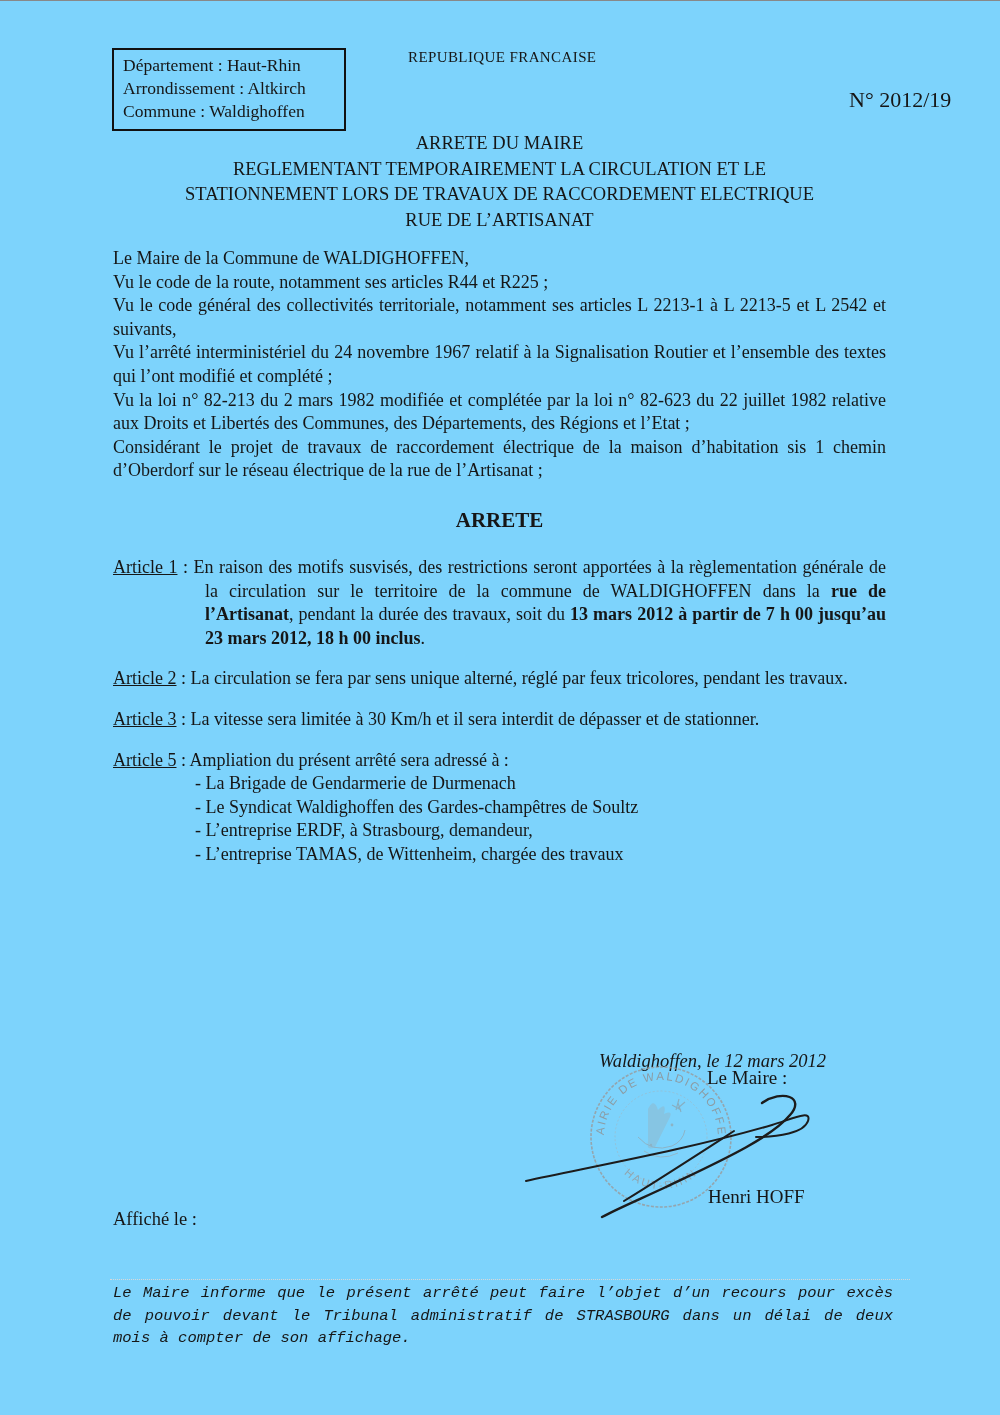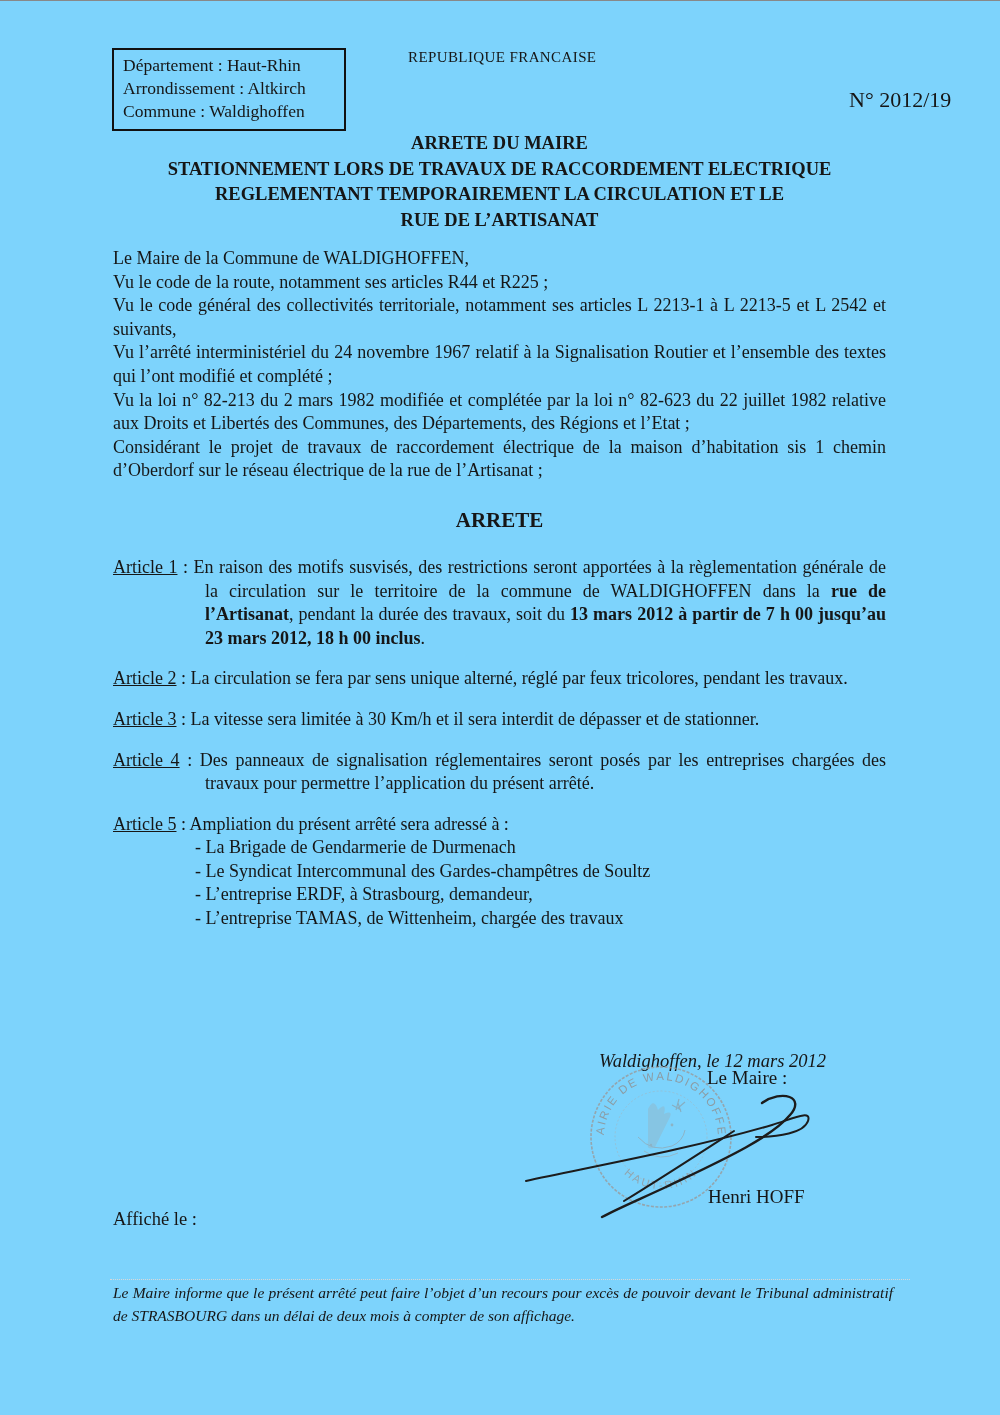--- a/index.html
+++ b/index.html
@@ -16,41 +16,41 @@
   .hdr-box{
     position:absolute;left:112px;top:47px;width:212px;
     border:2px solid #111;
     padding:4px 9px 6px 9px;
     font-size:17.5px;line-height:23px;
   }
   .republic{position:absolute;left:408px;top:48px;font-size:15px;letter-spacing:.4px;}
   .doc-number{position:absolute;left:849px;top:86px;font-size:22px;}
   
   .content{position:absolute;top:130px;left:113px;width:773px;}
-  .title{font-weight:700;font-size:18.5px;line-height:25.5px;text-align:center;}
+  .title{font-weight:400;font-size:18.5px;line-height:25.5px;text-align:center;}
   .preamble{margin-top:14px;font-size:18px;line-height:23.6px;text-align:justify;}
   .preamble p{margin:0;}
   .arrete-heading{margin-top:25px;font-weight:700;font-size:21px;line-height:24px;text-align:center;}
   .articles{margin-top:24px;font-size:18px;line-height:23.6px;}
   .article{margin:0 0 17px 0;padding-left:92px;text-indent:-92px;text-align:justify;}
   .article.no-gap{margin-bottom:0;}
   .alabel{font-weight:400;text-decoration:underline;}
   .b{font-weight:700;}
   .aitem{margin-left:82px;}
   
   .place-date{position:absolute;left:599px;top:1050px;font-size:18.5px;font-style:italic;}
   .role{position:absolute;left:707px;top:1066px;font-size:19px;}
   .name{position:absolute;left:708px;top:1185px;font-size:19px;}
   .sig-svg{position:absolute;left:520px;top:1040px;width:320px;height:180px;}
   .posted{position:absolute;left:113px;top:1208px;font-size:18.5px;}
   
   .footer-rule{position:absolute;left:110px;top:1278px;width:800px;border-top:1px dotted #d9d9d9;}
   .footer-note{
     position:absolute;left:113px;top:1281px;width:780px;
-    font-family:Liberation Serif, serif;
+    font-family:Liberation Mono, monospace;
     font-style:italic;font-size:15.5px;line-height:22.5px;
     text-align:justify;margin:0;
   }
 </style>
 </head>
 <body>
 
 <div class="page">
 
   <div class="hdr-box">
@@ -58,22 +58,22 @@
     <div>Arrondissement : Altkirch</div>
     <div>Commune : Waldighoffen</div>
   </div>
   <div class="republic">REPUBLIQUE FRANCAISE</div>
   <div class="doc-number">N° 2012/19</div>
 
   <div class="content">
 
     <div class="title">
       <div>ARRETE DU MAIRE</div>
+      <div>REGLEMENTANT TEMPORAIREMENT LA CIRCULATION ET LE</div>
       <div>STATIONNEMENT LORS DE TRAVAUX DE RACCORDEMENT ELECTRIQUE</div>
-      <div>REGLEMENTANT TEMPORAIREMENT LA CIRCULATION ET LE</div>
       <div>RUE DE L’ARTISANAT</div>
     </div>
 
     <div class="preamble">
       <p>Le Maire de la Commune de WALDIGHOFFEN,</p>
       <p>Vu le code de la route, notamment ses articles R44 et R225 ;</p>
       <p>Vu le code général des collectivités territoriale, notamment ses articles L 2213-1 à L 2213-5 et L 2542 et suivants,</p>
       <p>Vu l’arrêté interministériel du 24 novembre 1967 relatif à la Signalisation Routier et l’ensemble des textes qui l’ont modifié et complété ;</p>
       <p>Vu la loi n° 82-213 du 2 mars 1982 modifiée et complétée par la loi n° 82-623 du 22 juillet 1982 relative aux Droits et Libertés des Communes, des Départements, des Régions et l’Etat ;</p>
       <p>Considérant le projet de travaux de raccordement électrique de la maison d’habitation sis 1 chemin d’Oberdorf sur le réseau électrique de la rue de l’Artisanat ;</p>
@@ -81,26 +81,25 @@
 
     <div class="arrete-heading">ARRETE</div>
 
     <div class="articles">
       <p class="article"><span class="alabel">Article 1</span><span> : </span><span><span>En raison des motifs susvisés, des restrictions seront apportées à la règlementation générale de la circulation sur le territoire de la commune de WALDIGHOFFEN dans la </span><span class="b">rue de l’Artisanat</span><span>, pendant la durée des travaux, soit du </span><span class="b">13 mars 2012 à partir de 7 h 00 jusqu’au 23 mars 2012, 18 h 00 inclus</span><span>.</span></span></p>
 
       <p class="article"><span class="alabel">Article 2</span><span> : </span><span><span>La circulation se fera par sens unique alterné, réglé par feux tricolores, pendant les travaux.</span></span></p>
 
       <p class="article"><span class="alabel">Article 3</span><span> : </span><span><span>La vitesse sera limitée à 30 Km/h et il sera interdit de dépasser et de stationner.</span></span></p>
 
-      <p class="article"><span class="alabel">Article 4</span><span> : </span><span><span>Des panneaux de signalisation réglementaires seront posés par les entreprises chargées des travaux pour permettre l’application du présent arrêté.</span></span></p>
 
       <div>
         <p class="article no-gap"><span class="alabel">Article 5</span><span> : </span><span><span>Ampliation du présent arrêté sera adressé à :</span></span></p>
         <div class="aitem">- La Brigade de Gendarmerie de Durmenach</div>
-        <div class="aitem">- Le Syndicat Intercommunal des Gardes-champêtres de Soultz</div>
+        <div class="aitem">- Le Syndicat Waldighoffen des Gardes-champêtres de Soultz</div>
         <div class="aitem">- L’entreprise ERDF, à Strasbourg, demandeur,</div>
         <div class="aitem">- L’entreprise TAMAS, de Wittenheim, chargée des travaux</div>
       </div>
     </div>
   </div>
 
   <div class="place-date">Waldighoffen, le 12 mars 2012</div>
   <div class="role">Le Maire :</div>
 
   <svg class="sig-svg" viewBox="0 0 320 180" aria-hidden="true">

